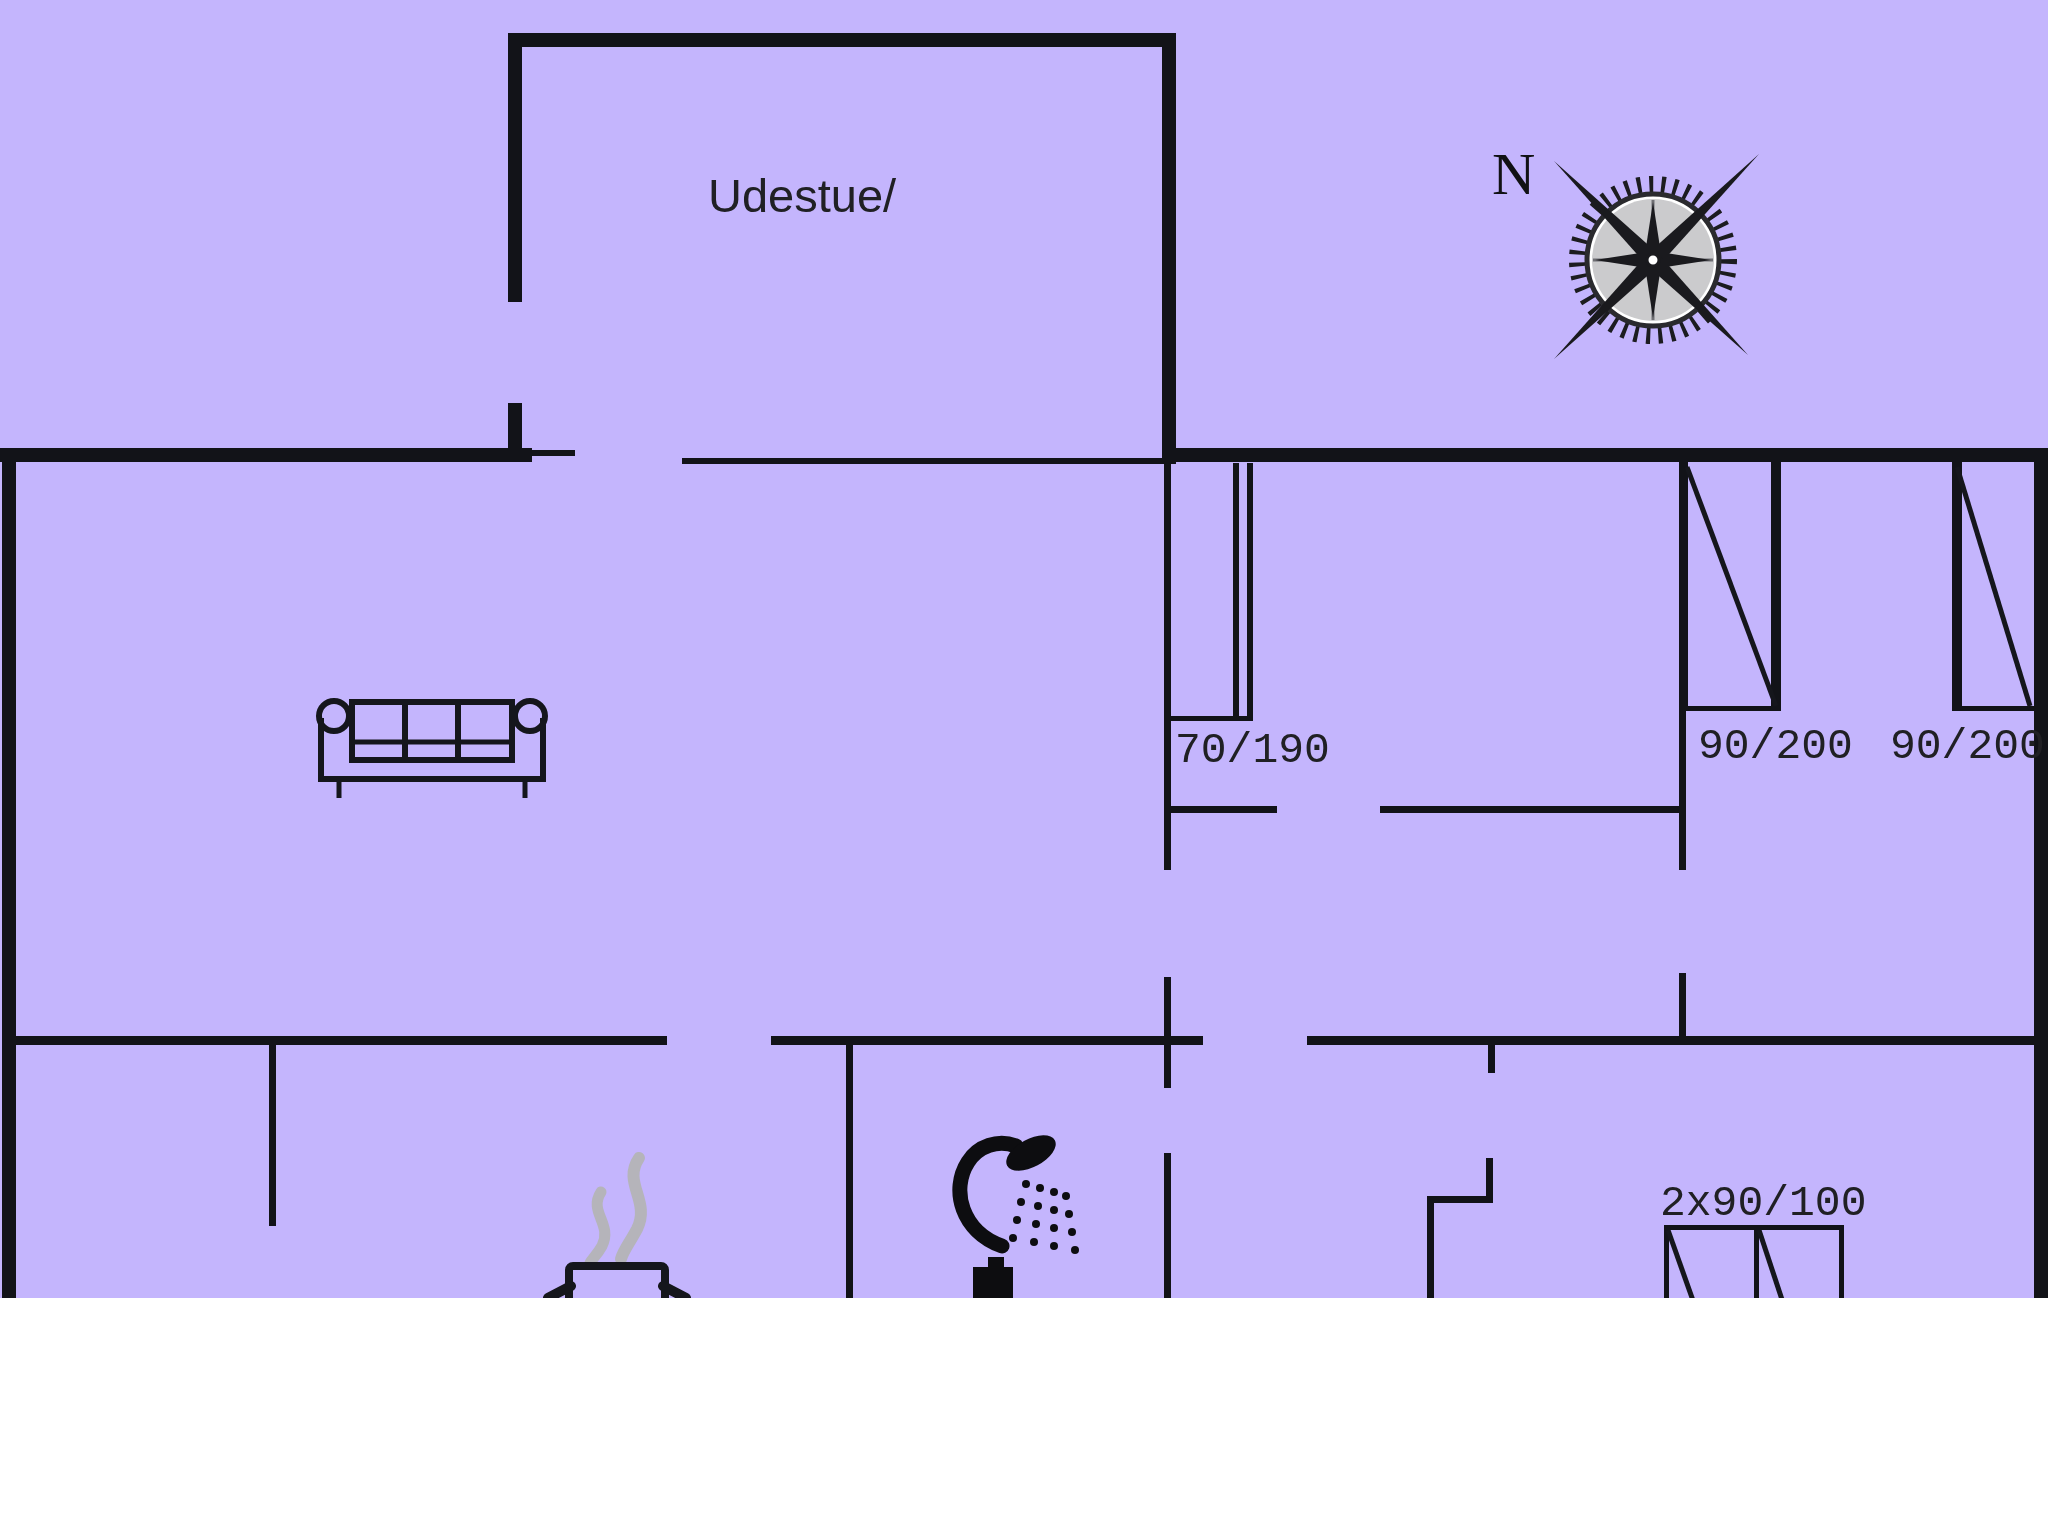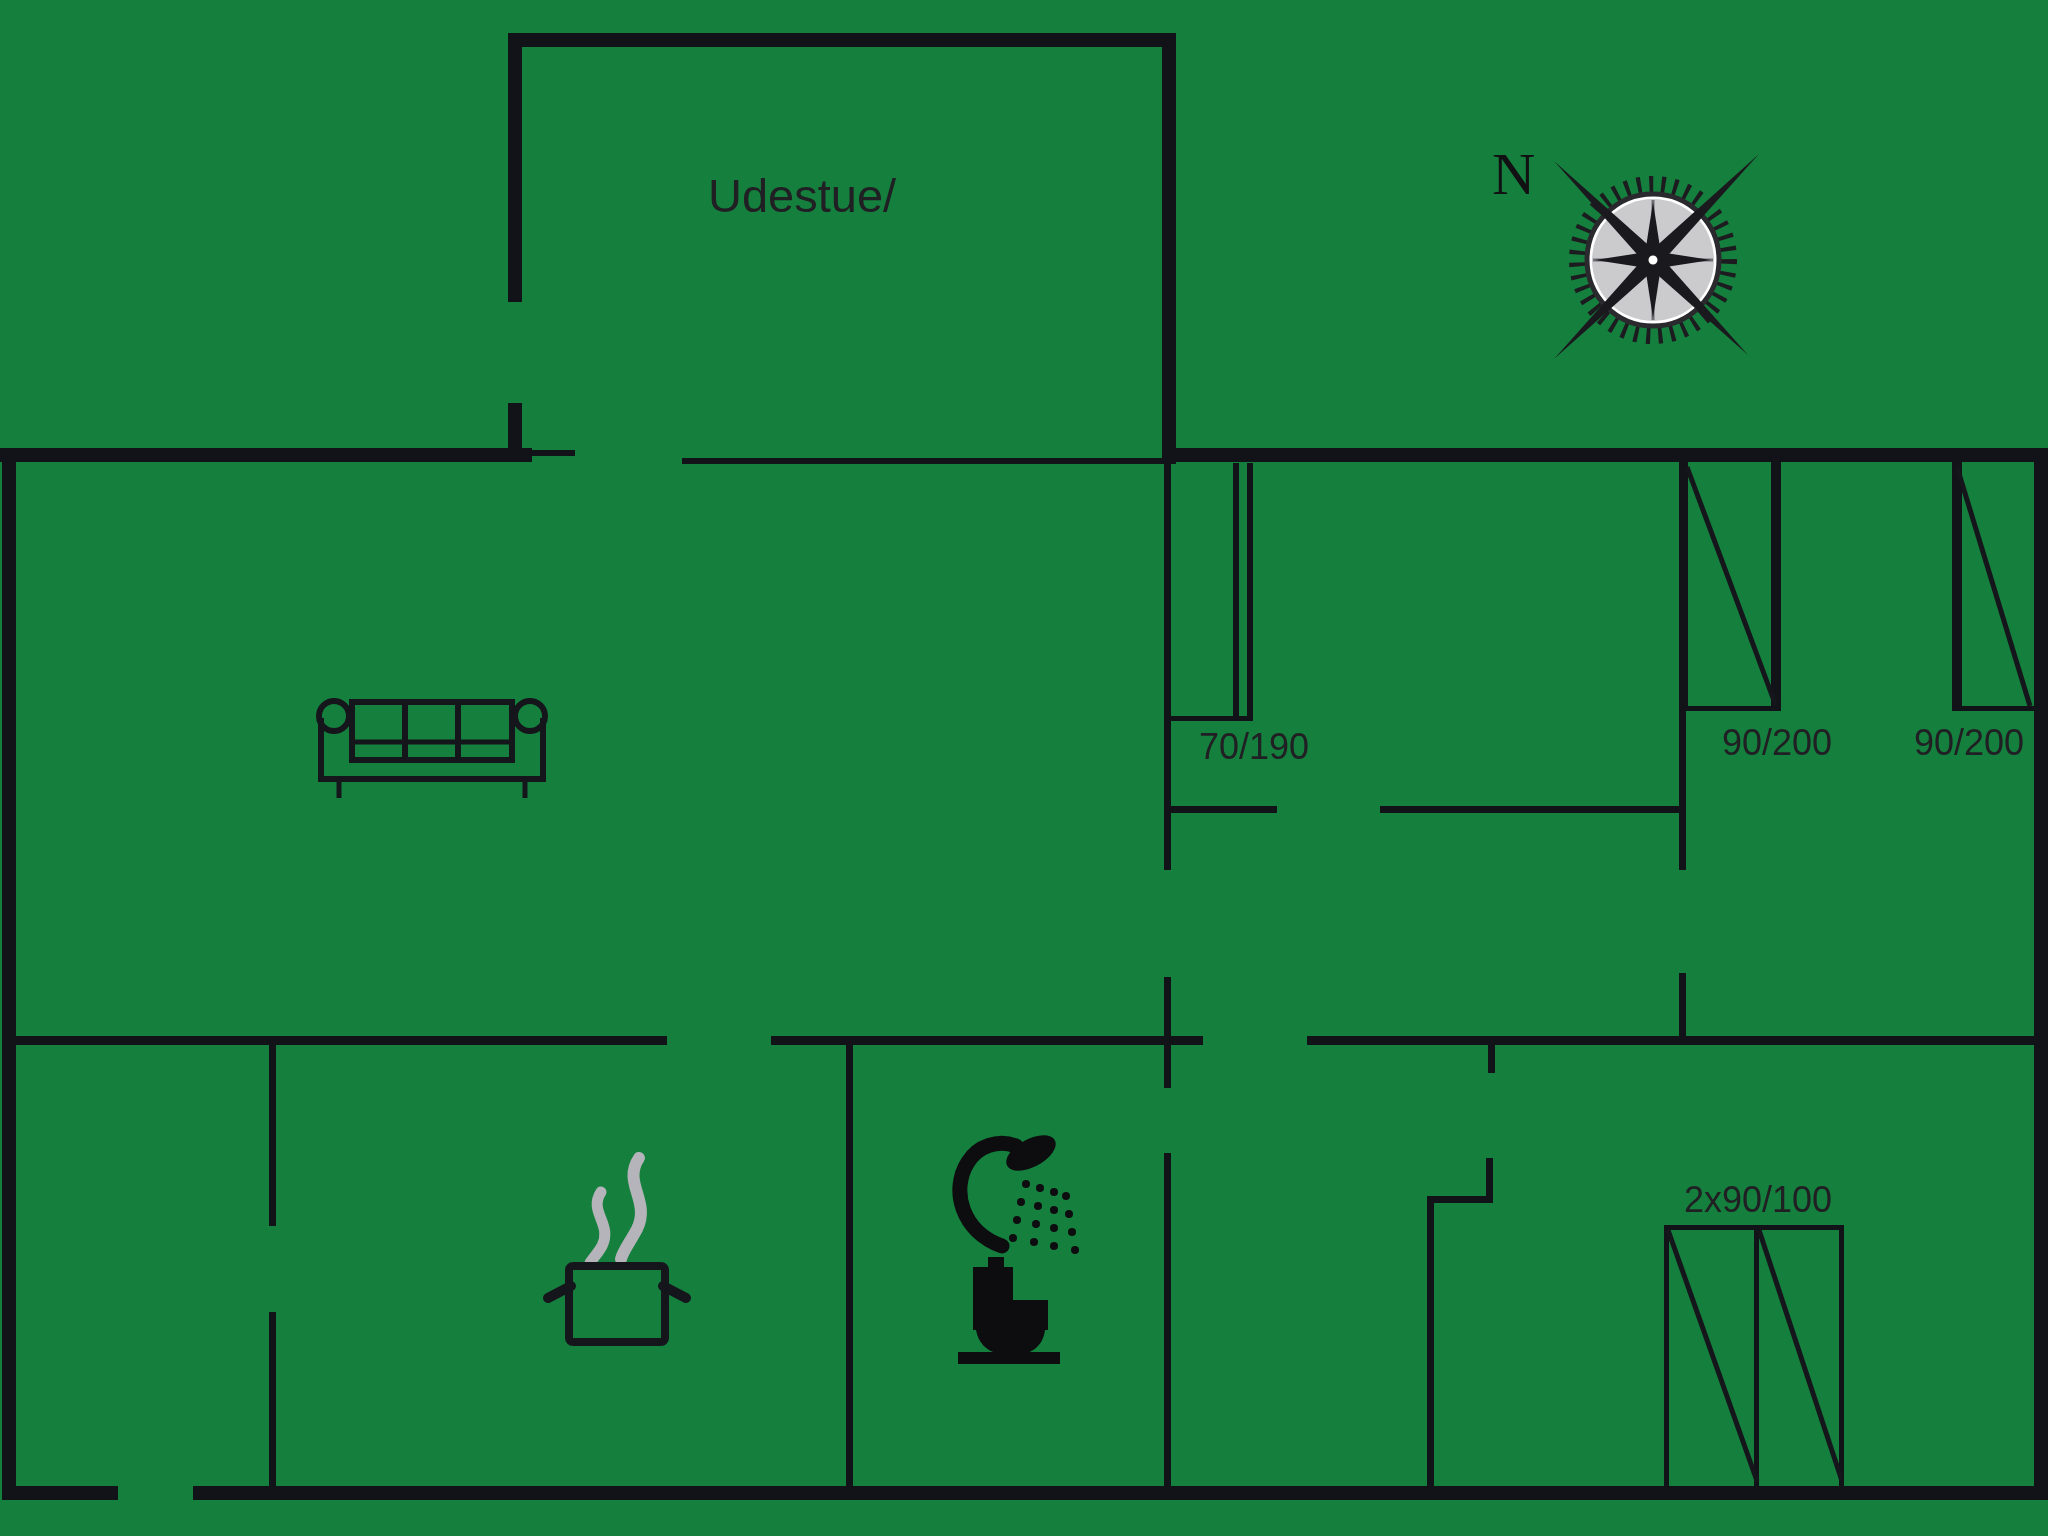--- a/index.html
+++ b/index.html
@@ -6,34 +6,33 @@
     --wall-color:#121318;
     --line-color:#15161c;
     --text-color:#202024;
     --steam-color:#b5b4ba;
     --compass-gray:#98989c;
   }
   *{margin:0;padding:0;box-sizing:border-box;}
   html,body{background:#ffffff;}
   #plan{
     position:relative;
-    width:2048px;height:1536px;
-    background:#15803d;
+    width:2048px;height:1298px;
+    background:#c4b5fd;
     font-family:"Liberation Sans", sans-serif;
     overflow:hidden;
   }
   #plan svg{position:absolute;left:0;top:0;}
   .lbl{
     position:absolute;
     color:var(--text-color);
-    font-family:Liberation Sans, sans-serif;
-    font-size:36px;
+    font-family:Liberation Mono, monospace;
+    font-size:43px;
     line-height:1.0;
     white-space:nowrap;
-    margin-left:24px;
   }
   .title-line{
     position:absolute;
     color:var(--text-color);
     font-size:47px;
     line-height:1.0;
     white-space:nowrap;
   }
   .north{
     position:absolute;

